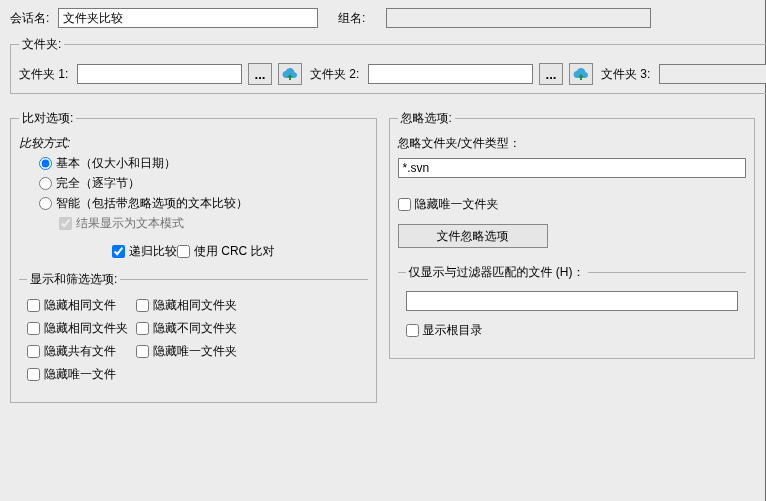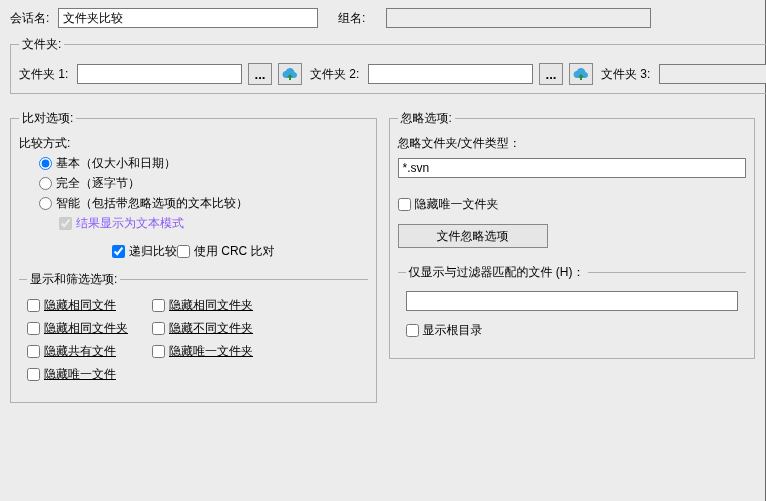--- a/index.html
+++ b/index.html
@@ -75,21 +75,21 @@
     cursor: pointer;
   }
   .cloud-btn.disabled svg path { fill: #b6b6b6; }
   .two-col { display: flex; gap: 12px; margin-top: 8px; }
   .col { flex: 1; display: flex; flex-direction: column; }
   .cmp-opts { position: relative; }
   .radio-row, .chk-row {
     display: flex; align-items: center; gap: 4px; margin: 3px 0;
   }
   .indent { margin-left: 20px; }
-  .chk-grid { display: flex; gap: 24px; text-decoration: underline; }
+  .chk-grid { display: flex; gap: 8px; }
   .chk-col { display: flex; flex-direction: column; }
   .recursive-row { display: flex; justify-content: center; margin-top: 8px; padding: 0 4px;}
   button.std {
     height: 24px;
     padding: 0 20px;
     border: 1px solid #888;
     background: #e6e6e6;
     font-family: Liberation Sans, sans-serif;
     font-size: 12px;
     cursor: pointer;
@@ -150,36 +150,36 @@
         </button>
       </div>
     </div>
   </fieldset>
 
   <div class="two-col">
 
     <div class="col">
       <fieldset class="cmp-opts">
         <legend>比对选项:</legend>
-        <div style="margin:2px 0;">比较方式:</div>
+        <div style="margin:2px 0;font-style:italic;">比较方式:</div>
         <div class="radio-row indent">
           <input type="radio" name="cmp" checked="" style="">
           <span>基本（仅大小和日期）</span>
         </div>
         <div class="radio-row indent">
           <input type="radio" name="cmp" style="">
           <span>完全（逐字节）</span>
         </div>
         <div class="radio-row indent">
           <input type="radio" name="cmp" style="">
           <span>智能（包括带忽略选项的文本比较）</span>
         </div>
         <div class="chk-row" style="margin-left:40px;">
           <input type="checkbox" checked="" disabled="" style="">
-          <span style="color:#8b5cf6">结果显示为文本模式</span>
+          <span style="color:#737373">结果显示为文本模式</span>
         </div>
         <div class="recursive-row">
           <label class="chk-row">
             <input type="checkbox" checked="" style="">
             <span>递归比较</span>
           </label>
           <label class="chk-row">
             <input type="checkbox" style="">
             <span>使用 CRC 比对</span>
           </label>

